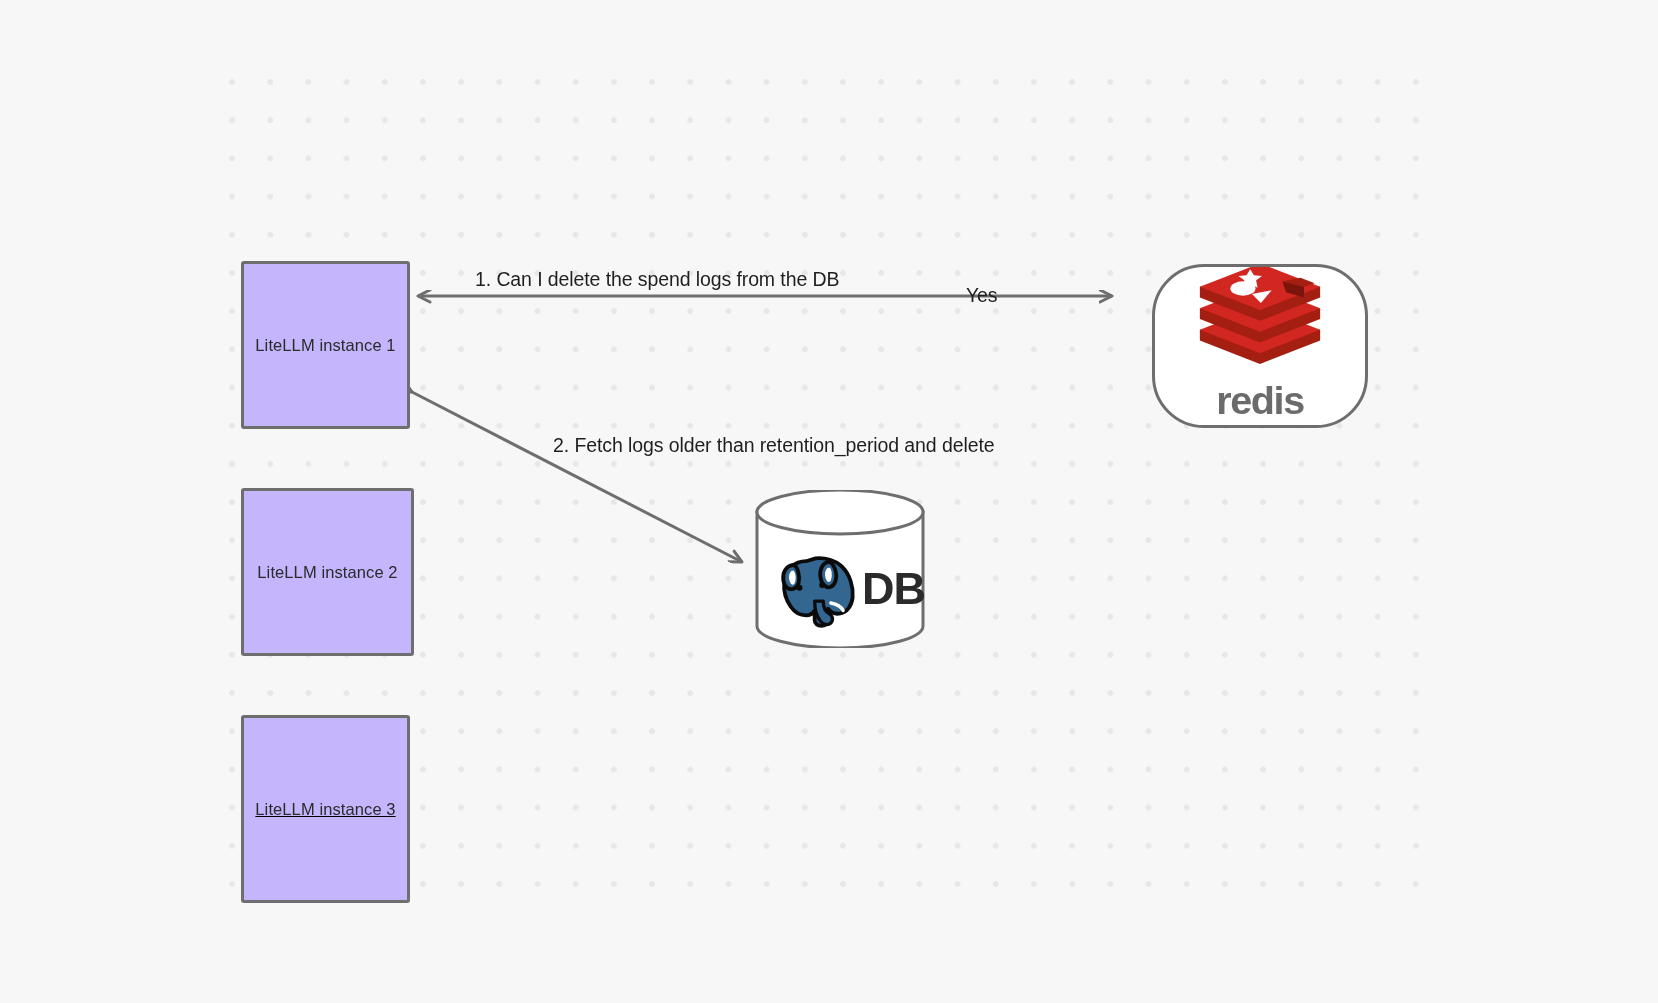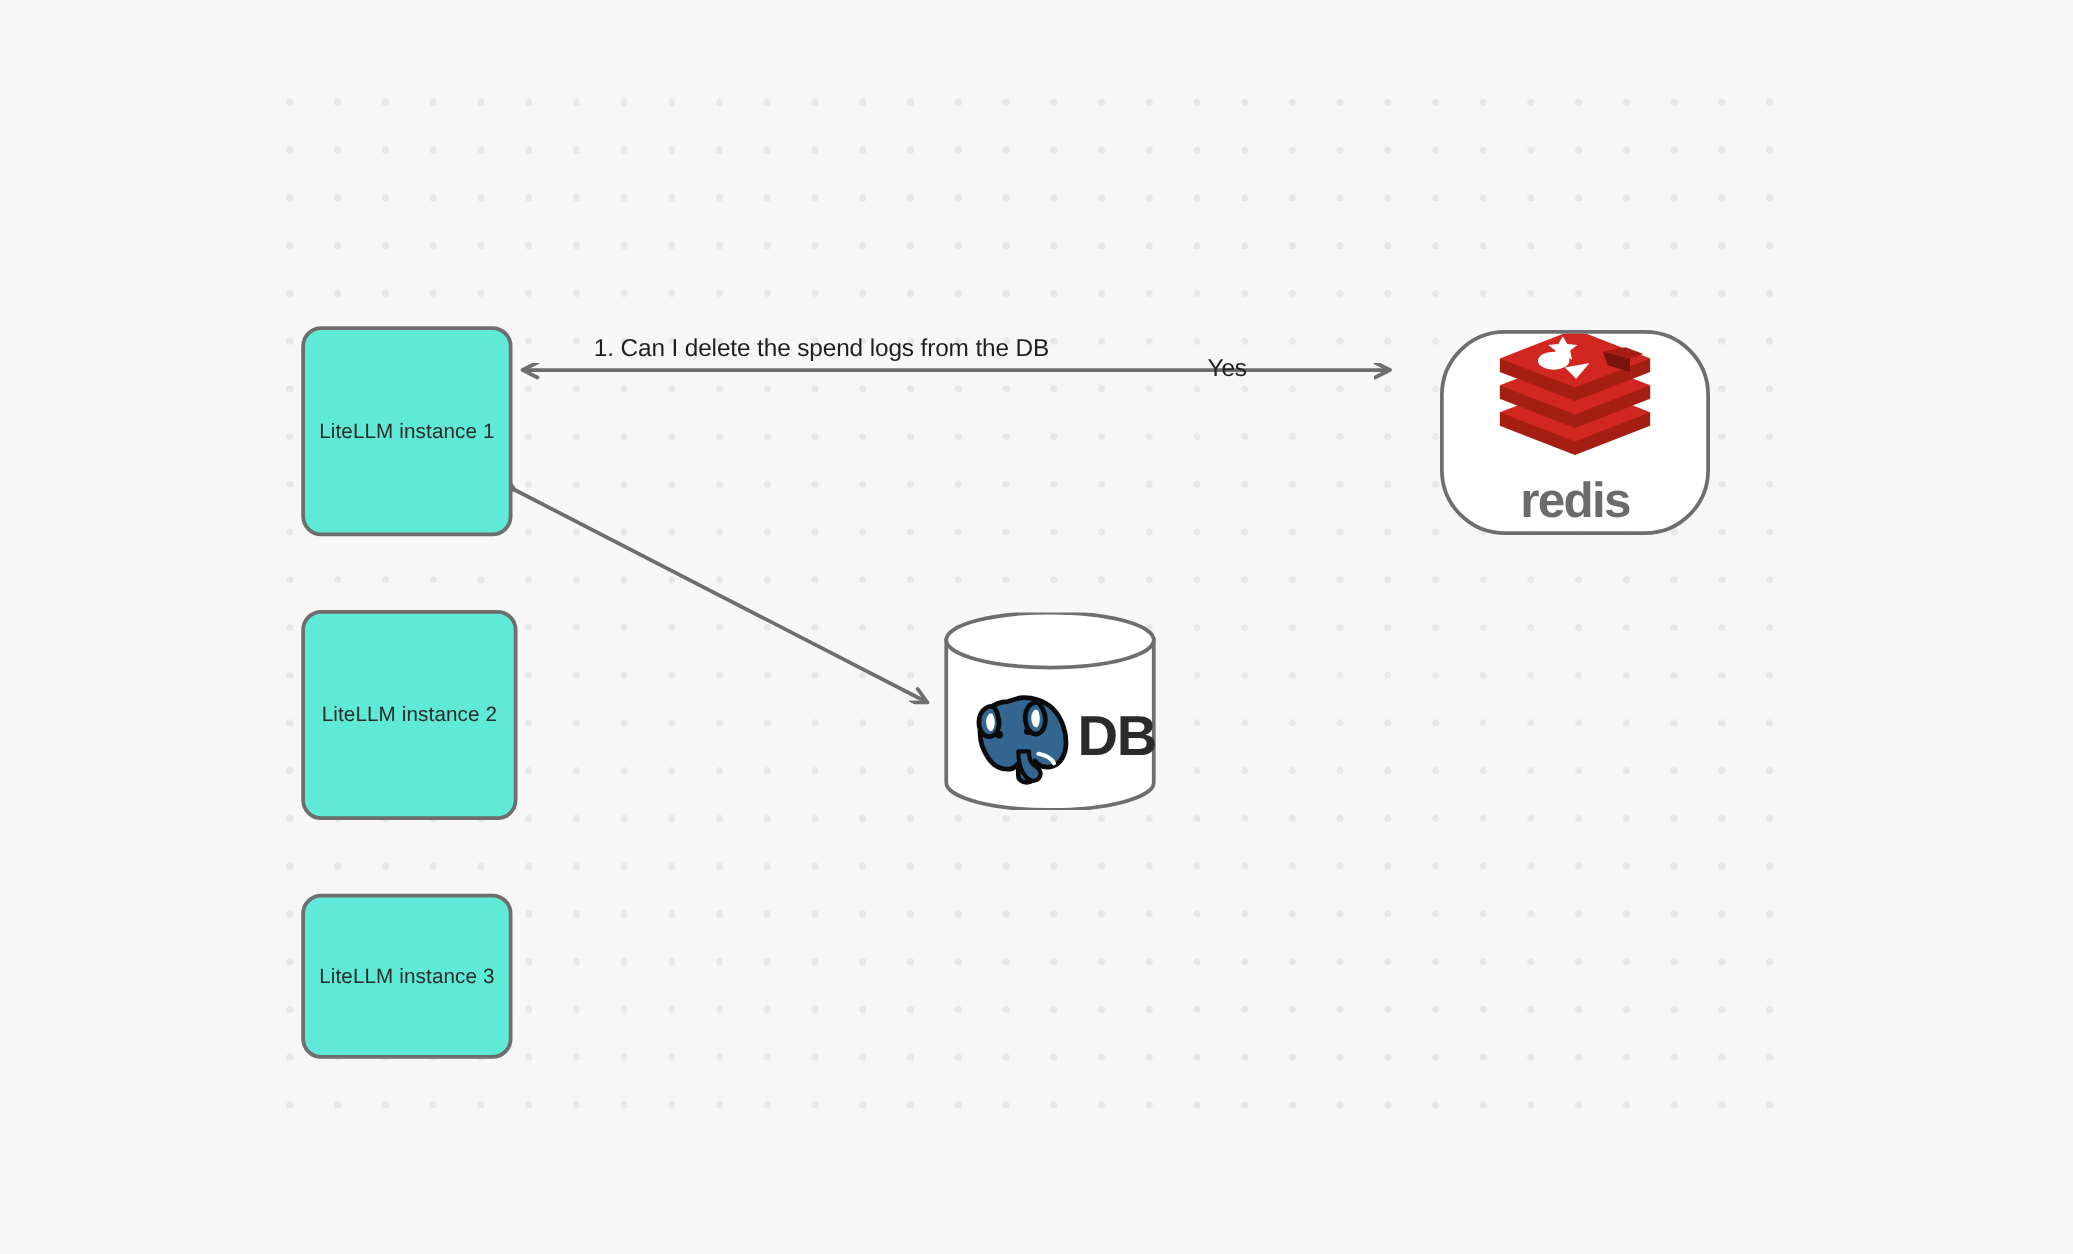--- a/index.html
+++ b/index.html
@@ -22,23 +22,23 @@
     top: 68px;
     width: 1208px;
     height: 832px;
     background-image: radial-gradient(circle at 3px 3px, #e6e7e8 2.6px, rgba(0,0,0,0) 3.1px);
     background-size: 38.2px 38.2px;
     background-position: 11px 11px;
     pointer-events: none;
   }
   .node-box {
     position: absolute;
-    background: #5eead4;
+    background: #c4b5fd;
     border: 3px solid #6e6e6e;
-    border-radius: 16px;
+    border-radius: 3px;
     box-sizing: border-box;
     display: flex;
     align-items: center;
     justify-content: center;
   }
   .node-label {
     font-size: 16.5px;
     color: #2b2b2b;
     font-family: "Liberation Sans", sans-serif;
     letter-spacing: 0.1px;
@@ -126,21 +126,21 @@
   </svg>
 
   <div class="node-box" style="left:241px; top:261px; width:169px; height:168px;">
     <span class="node-label">LiteLLM instance 1</span>
   </div>
 
   <div class="node-box" style="left:241px; top:488px; width:173px; height:168px;">
     <span class="node-label">LiteLLM instance 2</span>
   </div>
 
-  <div class="node-box" style="left:241px; top:715px; width:169px; height:132px;">
+  <div class="node-box" style="left:241px; top:715px; width:169px; height:188px;text-decoration:underline;">
     <span class="node-label">LiteLLM instance 3</span>
   </div>
 
   <div id="redis-node">
     <svg width="150" height="124" viewBox="0 0 150 124">
 
       <g>
         <path d="M 75,108 L 8,82 L 8,70 L 142,70 L 142,82 Z" fill="#a41e11"></path>
         <path d="M 8,70 L 75,44 L 142,70 L 75,96 Z" fill="#d22721"></path>
       </g>
@@ -204,14 +204,15 @@
         <path d="M 64,60 C 70,61 75,64 77,68" fill="none" stroke="#ffffff" stroke-width="3.5" stroke-linecap="round"></path>
       </g>
       <text class="db-word" x="94" y="60">DB</text>
     </svg>
   </div>
 
   <div class="edge-label" style="left:475px; top:268px;">1.  Can I delete the spend logs from the DB</div>
 
   <div class="edge-label" style="left:966px; top:284px;">Yes</div>
 
+  <div class="edge-label" style="left:553px; top:434px;">2.  Fetch logs older than retention_period and delete</div>
 
 </div>
 
 </body></html>

